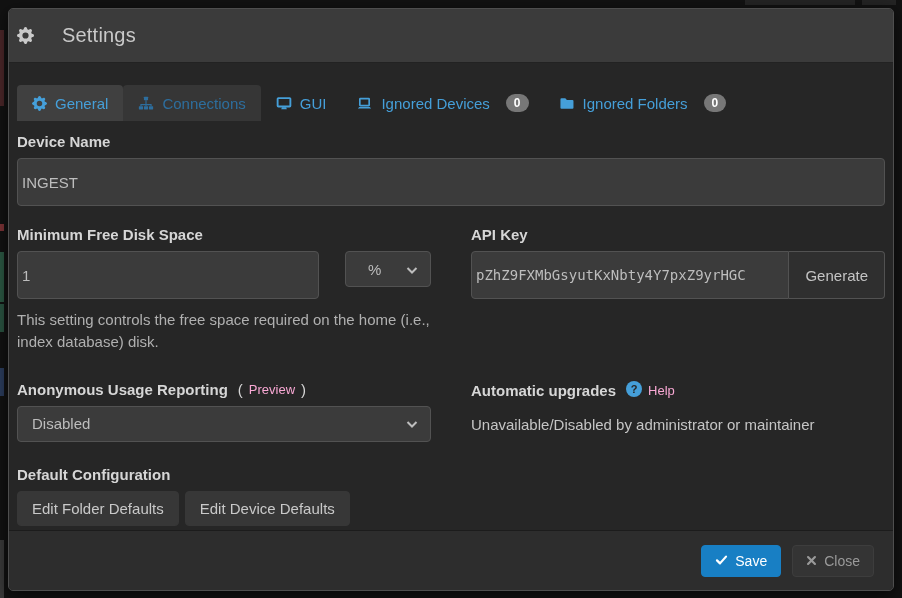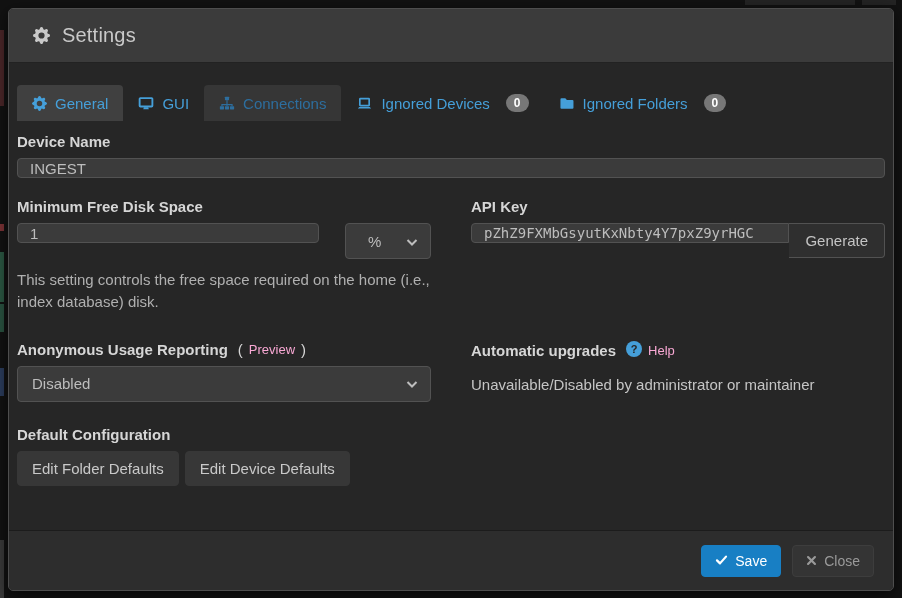--- a/index.html
+++ b/index.html
@@ -32,22 +32,23 @@
     box-shadow: 0 4px 16px rgba(0,0,0,.6);
     display: flex; flex-direction: column;
     overflow: hidden;
   }
 
   .modal-header {
     height: 54px; flex: 0 0 54px;
     background: #3b3b3b;
     border-bottom: 1px solid #222;
     display: flex; align-items: center;
-    padding: 0 24px;
+    padding: 0 8px;
     color: #c9c9c9;
+    gap: 16px;
   }
   .modal-header .title { font-size: 20px; font-weight: 400; margin-left: 12px; letter-spacing: .2px; }
   .modal-header svg { display: block; }
 
   .modal-body { flex: 1 1 auto; padding: 22px 8px 0; }
 
   .tabs { display: flex; align-items: stretch; margin-bottom: 12px; }
   .tab {
     display: flex; align-items: center; gap: 8px;
     padding: 9px 15px;
@@ -70,27 +71,27 @@
   }
 
   .form-label {
     display: block;
     font-size: 15px; font-weight: 700;
     color: #d6d6d6;
     margin-bottom: 8px;
   }
 
   .text-input {
-    width: 100%; height: 20px;
+    width: 100%; height: 48px;
     background: #3b3b3b;
     border: 1px solid #525252;
     border-radius: 4px;
     color: #bdbdbd;
     font-size: 15px;
-    padding: 0 12px;
+    padding: 0 4px;
     font-family: "Liberation Sans", sans-serif;
     outline: none;
   }
   .mono { font-family: "DejaVu Sans Mono", "Liberation Mono", monospace; font-size: 14px; }
 
   .group { margin-bottom: 20px; }
 
   .row { display: flex; gap: 40px; }
   .col { flex: 1 1 0; min-width: 0; }
 
@@ -212,42 +213,42 @@
     <div class="tabs">
       <div class="tab active">
         <span>
           <svg width="15" height="15" viewBox="0 0 16 16" fill="currentColor">
             <path fill-rule="evenodd" d="M9.405 1.05c-.413-1.4-2.397-1.4-2.81 0l-.1.34a1.464 1.464 0 0 1-2.105.872l-.31-.17c-1.283-.698-2.686.705-1.987 1.987l.169.311c.446.82.023 1.841-.872 2.105l-.34.1c-1.4.413-1.4 2.397 0 2.81l.34.1a1.464 1.464 0 0 1 .872 2.105l-.17.31c-.698 1.283.705 2.686 1.987 1.987l.311-.169a1.464 1.464 0 0 1 2.105.872l.1.34c.413 1.4 2.397 1.4 2.81 0l.1-.34a1.464 1.464 0 0 1 2.105-.872l.31.17c1.283.698 2.686-.705 1.987-1.987l-.169-.311a1.464 1.464 0 0 1 .872-2.105l.34-.1c1.4-.413 1.4-2.397 0-2.81l-.34-.1a1.464 1.464 0 0 1-.872-2.105l.17-.31c.698-1.283-.705-2.686-1.987-1.987l-.311.169a1.464 1.464 0 0 1-2.105-.872l-.1-.34zM8 10.93a2.93 2.93 0 1 1 0-5.86 2.93 2.93 0 0 1 0 5.86z"></path>
           </svg>
         </span>
         <span>General</span>
       </div>
 
-      <div class="tab">
-        <span>
-          <svg width="16" height="15" viewBox="0 0 16 16" fill="none" stroke="currentColor">
-            <rect x="1.2" y="2.2" width="13.6" height="9" rx="0.8" stroke-width="2"></rect>
-            <path d="M5 14.2h6l-.8-2.2H5.8z" fill="currentColor" stroke="none"></path>
-          </svg>
-        </span>
-        <span>GUI</span>
-      </div>
-
       <div class="tab muted">
         <span>
           <svg width="16" height="15" viewBox="0 0 16 16" fill="currentColor">
             <rect x="5.8" y="0.8" width="4.4" height="3.6" rx="0.5"></rect>
             <rect x="0.4" y="10.8" width="4.4" height="3.6" rx="0.5"></rect>
             <rect x="5.8" y="10.8" width="4.4" height="3.6" rx="0.5"></rect>
             <rect x="11.2" y="10.8" width="4.4" height="3.6" rx="0.5"></rect>
             <path d="M7.4 4.4h1.2v3H7.4z"></path>
             <path d="M2 8.6h12v1.2H2z M2 8.6h1.2v2.2H2z M12.8 8.6H14v2.2h-1.2z M7.4 7.4h1.2v3.4H7.4z"></path>
           </svg>
         </span>
         <span>Connections</span>
+      </div>
+
+      <div class="tab">
+        <span>
+          <svg width="16" height="15" viewBox="0 0 16 16" fill="none" stroke="currentColor">
+            <rect x="1.2" y="2.2" width="13.6" height="9" rx="0.8" stroke-width="2"></rect>
+            <path d="M5 14.2h6l-.8-2.2H5.8z" fill="currentColor" stroke="none"></path>
+          </svg>
+        </span>
+        <span>GUI</span>
       </div>
 
       <div class="tab">
         <span>
           <svg width="17" height="15" viewBox="0 0 16 16" fill="none" stroke="currentColor">
             <rect x="3" y="2.8" width="10" height="7.4" rx="0.6" stroke-width="1.8"></rect>
             <path d="M0.8 13.2h14.4l-1.6-1.6H2.4z" fill="currentColor" stroke="none"></path>
           </svg>
         </span>
         <span>Ignored Devices</span>

